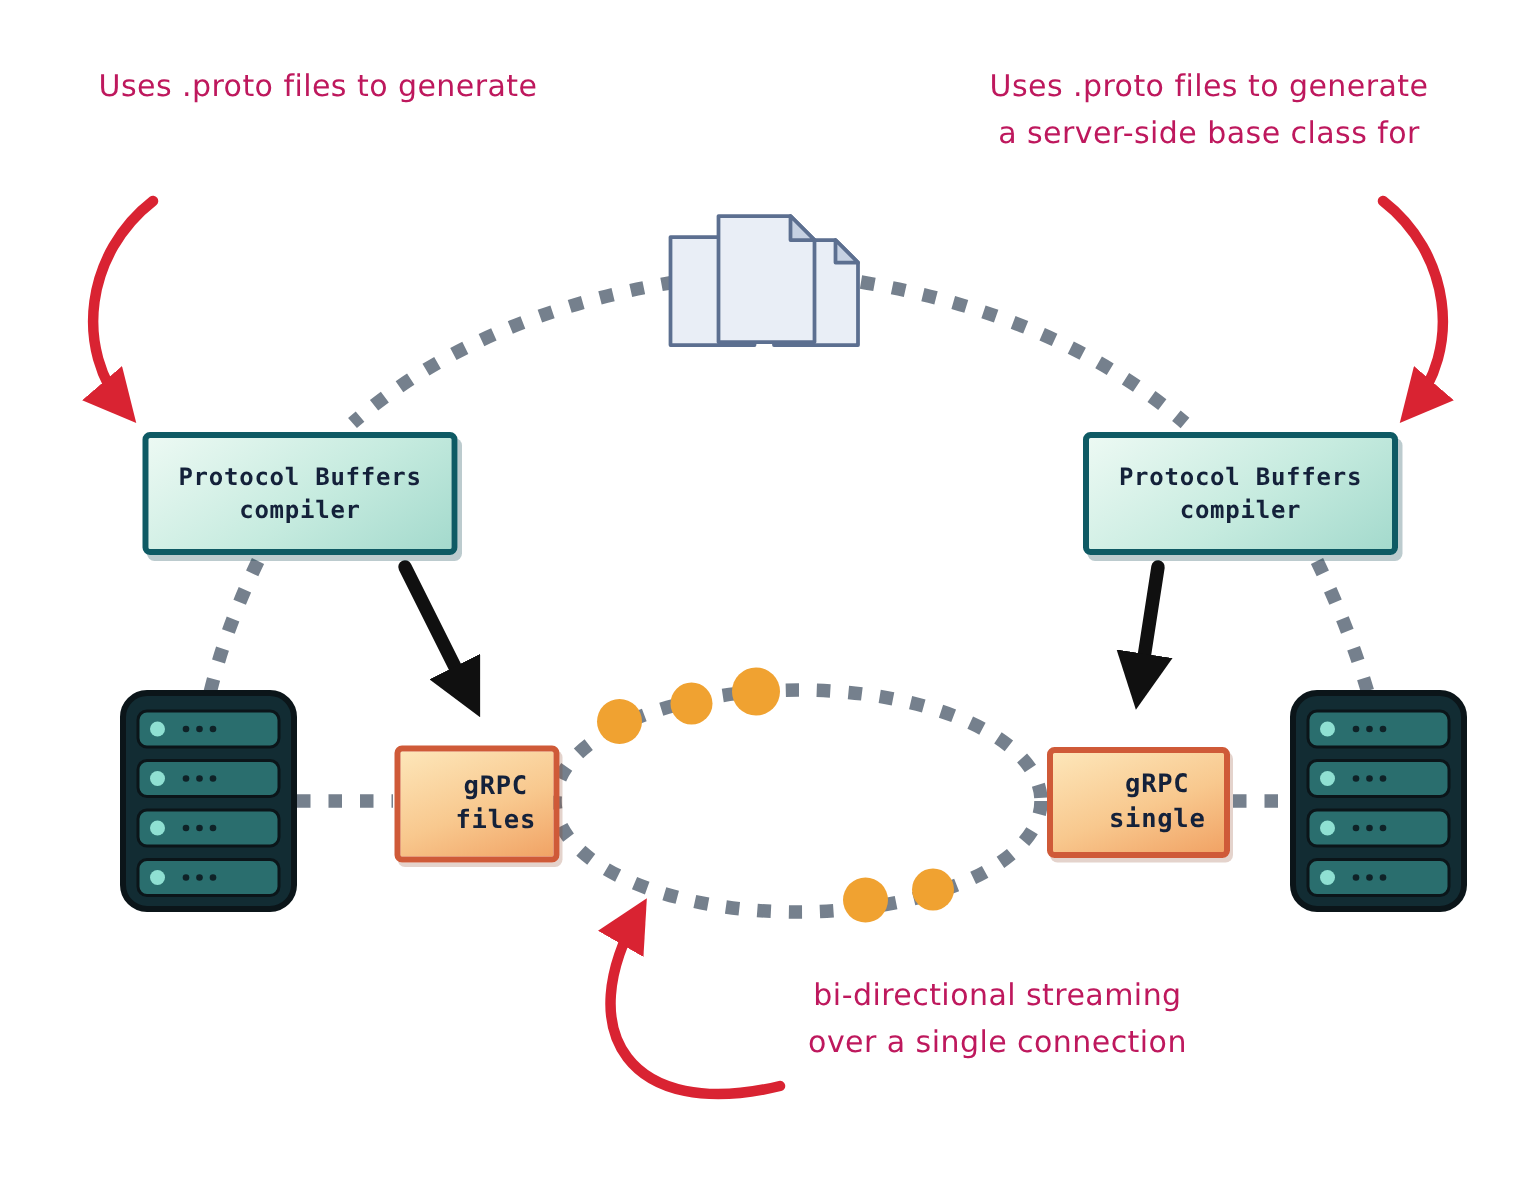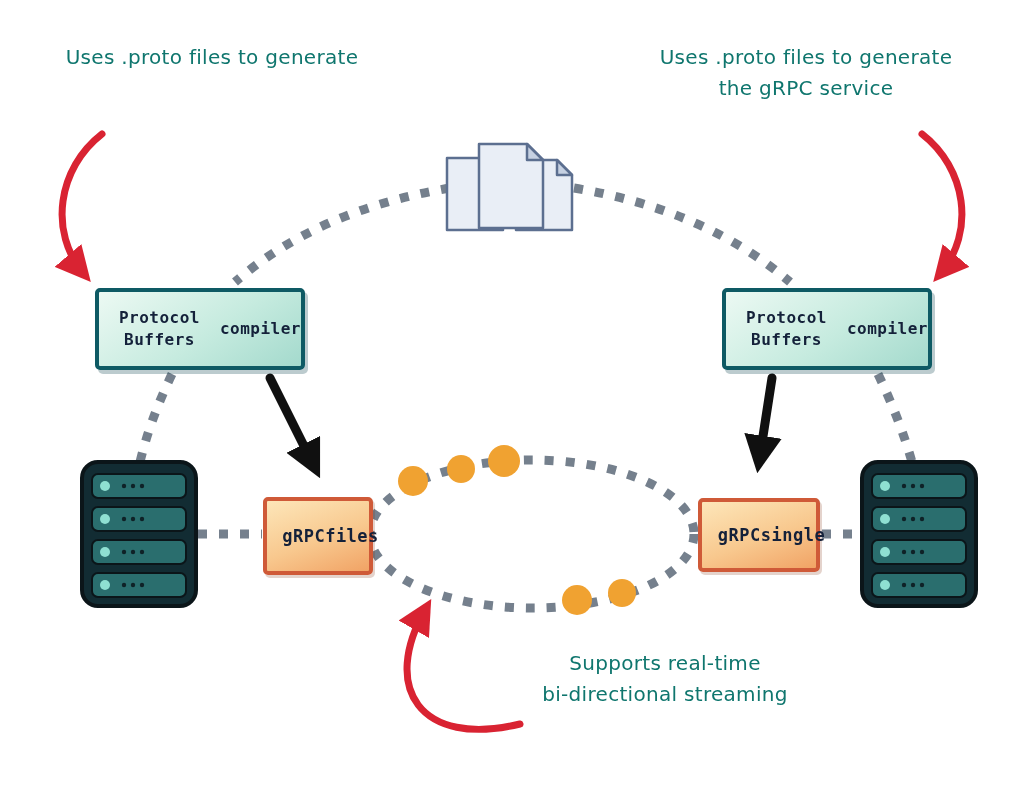--- a/index.html
+++ b/index.html
@@ -3,24 +3,24 @@
 <meta charset="utf-8">
 <style>
   html,body{margin:0;padding:0;background:#ffffff;}
   .canvas{
     position:relative;width:1024px;height:788px;background:#ffffff;overflow:hidden;
     font-family:"DejaVu Sans", sans-serif;color:#222b38;
   }
   .layer{position:absolute;left:0;top:0;width:1024px;height:788px;}
   .note{
     position:absolute;text-align:center;font-size:20px;line-height:31px;
-    letter-spacing:.3px;color:#0f766e;
+    letter-spacing:.3px;color:#be185d;
   }
   .box{
-    position:absolute;display:flex;flex-direction:row;align-items:center;justify-content:center;
+    position:absolute;display:flex;flex-direction:column;align-items:center;justify-content:center;
     border-radius:5px;font-family:"DejaVu Sans Mono", monospace;font-weight:bold;
     color:#14213a;text-align:center;box-sizing:border-box;
   }
   .compiler{
     border:4px solid #0e5a64;
     background:linear-gradient(145deg,#ecf9f3 0%,#c6ebdf 55%,#a4dacd 100%);
     box-shadow:3px 4px 0 rgba(15,70,80,.28);
     font-size:16px;line-height:22px;letter-spacing:.5px;
   }
   .grpc{
@@ -145,26 +145,26 @@
       </g>
     </g>
   </svg>
 
   <div class="note" style="left:32px;top:42px;width:360px;">
     <div>Uses .proto files to generate</div>
   </div>
 
   <div class="note" style="left:628px;top:42px;width:356px;">
     <div>Uses .proto files to generate</div>
-    <div>the gRPC service</div>
+    <div>a server-side base class for</div>
   </div>
 
   <div class="note" style="left:492px;top:648px;width:346px;">
-    <div>Supports real-time</div>
     <div>bi-directional streaming</div>
+    <div>over a single connection</div>
   </div>
 
   <div class="box compiler" style="left:95px;top:288px;width:210px;height:82px;">
     <div>Protocol Buffers</div>
     <div>compiler</div>
   </div>
 
   <div class="box compiler" style="left:722px;top:288px;width:210px;height:82px;">
     <div>Protocol Buffers</div>
     <div>compiler</div>

